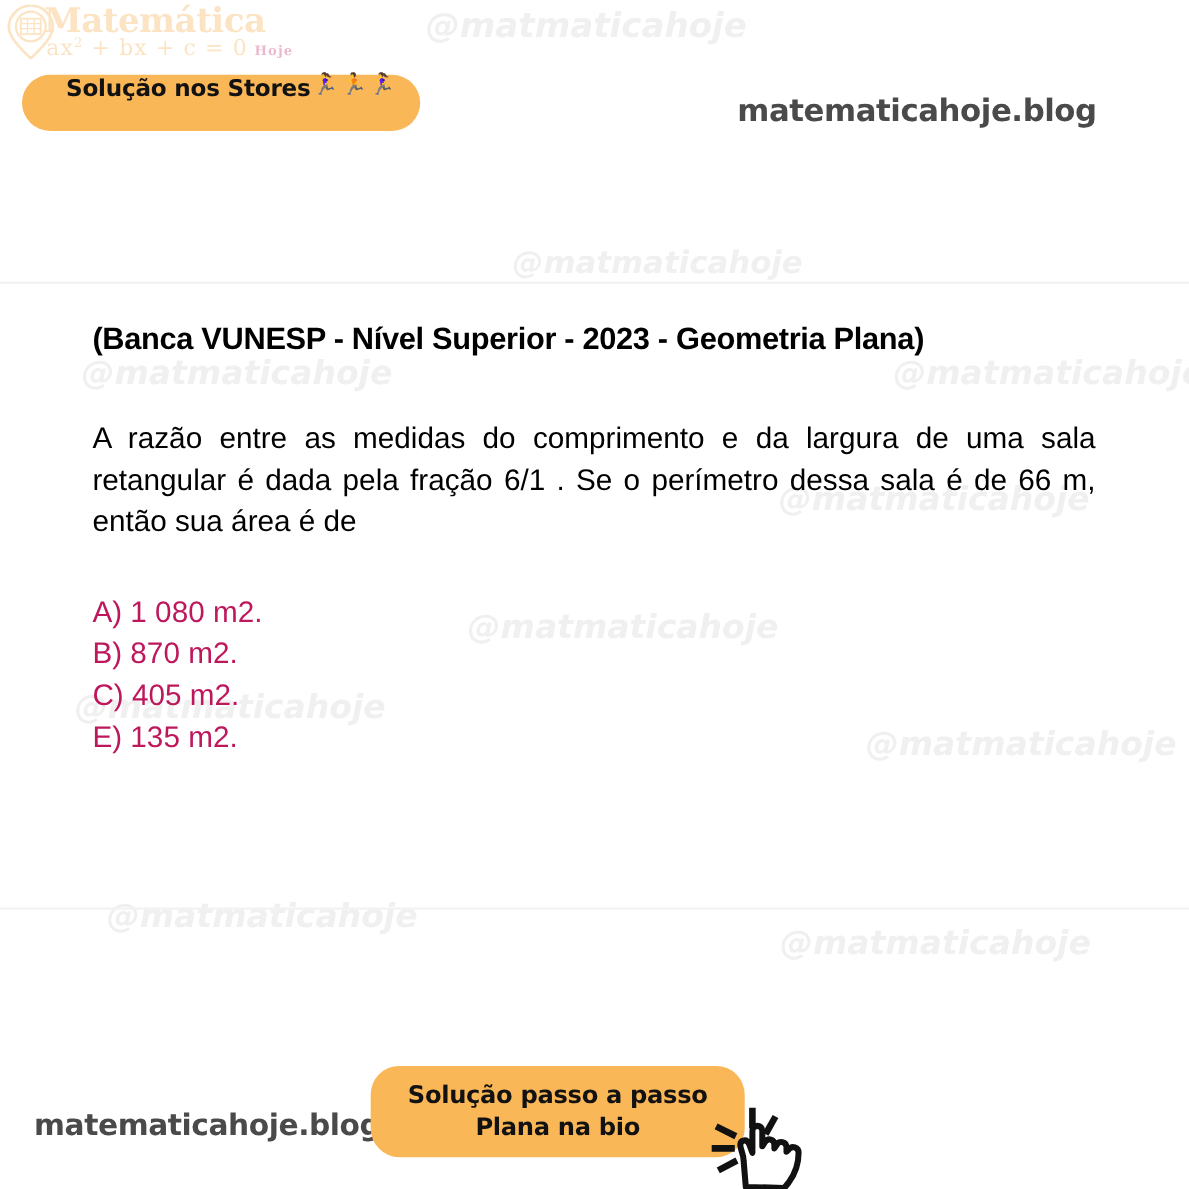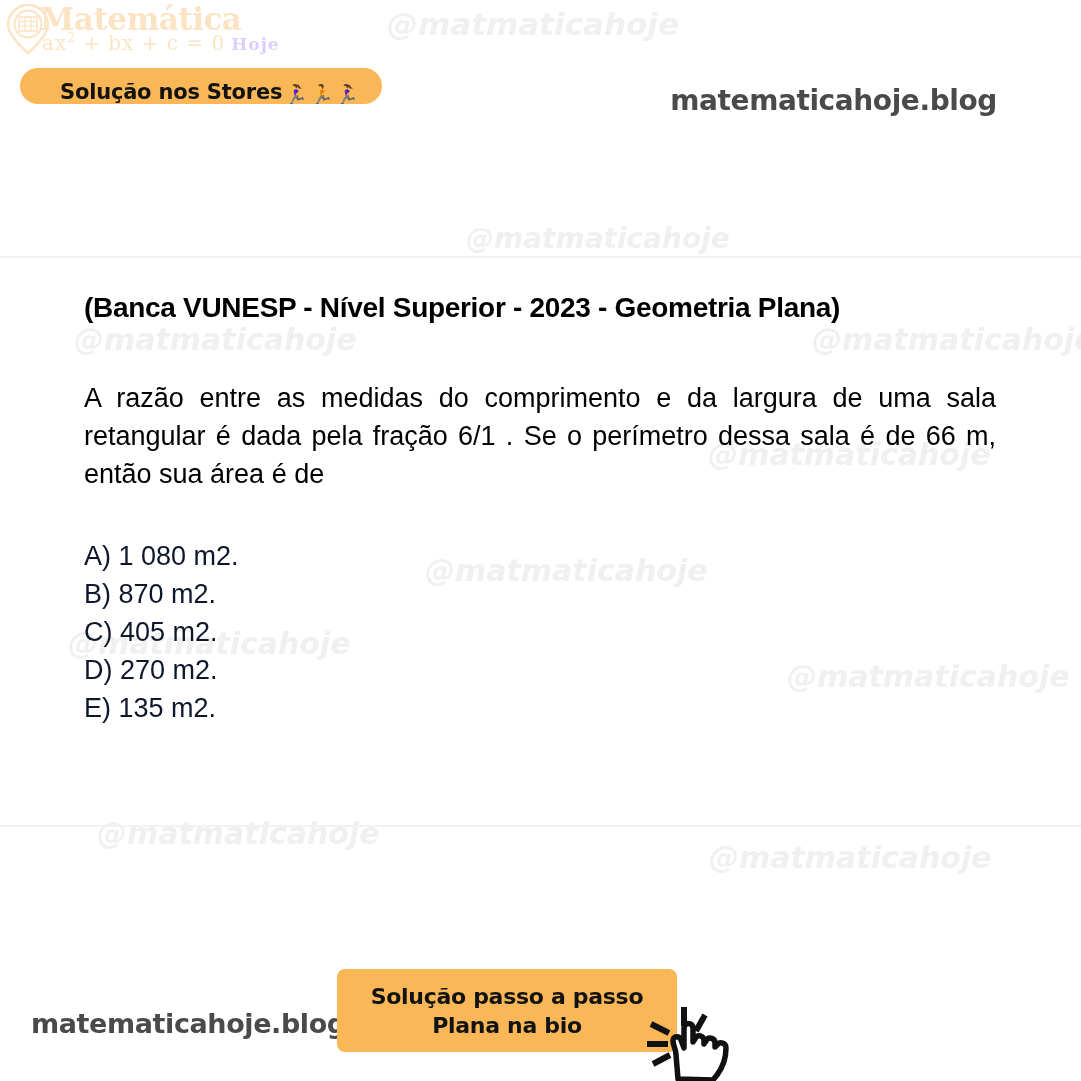--- a/index.html
+++ b/index.html
@@ -75,36 +75,36 @@
     font-family: "DejaVu Serif", serif;
     font-size: 20px;
     color: #f2a63b;
     white-space: nowrap;
     letter-spacing: 1px;
   }
   .logo-sub sup { font-size: 12px; }
   .logo-hoje {
     font-family: "DejaVu Serif", serif;
     font-weight: 700;
-    font-size: 17px;
-    color: #8b5cf6;
+    font-size: 12px;
+    color: #be185d;
     margin-left: 6px;
   }
 
   .pill-stores {
     position: absolute;
     left: 20px;
     top: 68px;
-    height: 36px;
+    height: 51px;
     padding: 0 22px 0 40px;
     background: #fbb council;
     background: #fab757;
     border-radius: 26px;
     display: flex;
-    align-items: flex-end;
+    align-items: flex-start;
     box-sizing: border-box;
   }
   .pill-stores .label {
     font-family: "DejaVu Sans", sans-serif;
     font-weight: 700;
     font-size: 21px;
     color: #121212;
     letter-spacing: -0.2px;
     white-space: nowrap;
   }
@@ -165,21 +165,21 @@
     line-height: 38px;
     text-align: justify;
     margin: 0;
   }
   .q-options {
     margin-top: 44px;
   }
   .q-option {
     font-family: "Liberation Sans", sans-serif;
     font-size: 27px;
-    color: #0f172a;
+    color: #be185d;
     line-height: 38px;
     white-space: nowrap;
   }
 
   
   .footer {
     position: absolute;
     left: 0;
     top: 940px;
     width: 1081px;
@@ -197,21 +197,21 @@
     letter-spacing: -0.4px;
     white-space: nowrap;
   }
   .pill-cta {
     position: absolute;
     left: 337px;
     top: 29px;
     width: 340px;
     height: 83px;
     background: #fab757;
-    border-radius: 8px;
+    border-radius: 26px;
     display: flex;
     flex-direction: column;
     align-items: center;
     justify-content: center;
     box-sizing: border-box;
   }
   .pill-cta .l1,
   .pill-cta .l2 {
     font-family: "DejaVu Sans", sans-serif;
     font-weight: 700;
@@ -277,21 +277,20 @@
 <div class="divider top"></div>
 <div class="divider bottom"></div>
 
 <div class="question">
   <div class="q-title">(Banca VUNESP - Nível Superior - 2023 - Geometria Plana)</div>
   <div class="q-body">A razão entre as medidas do comprimento e da largura de uma sala retangular é dada pela fração 6/1 . Se o perímetro dessa sala é de 66 m, então sua área é de</div>
   <div class="q-options" id="options">
       <div class="q-option">A) 1 080 m2.</div>
       <div class="q-option">B) 870 m2.</div>
       <div class="q-option">C) 405 m2.</div>
-      <div class="q-option">D) 270 m2.</div>
       <div class="q-option">E) 135 m2.</div>
     </div>
 </div>
 
 <div class="footer">
   <div class="blog-bottom">matematicahoje.blog</div>
   <div class="pill-cta">
     <span class="l1">Solução passo a passo</span>
     <span class="l2">Plana na bio</span>
   </div>

